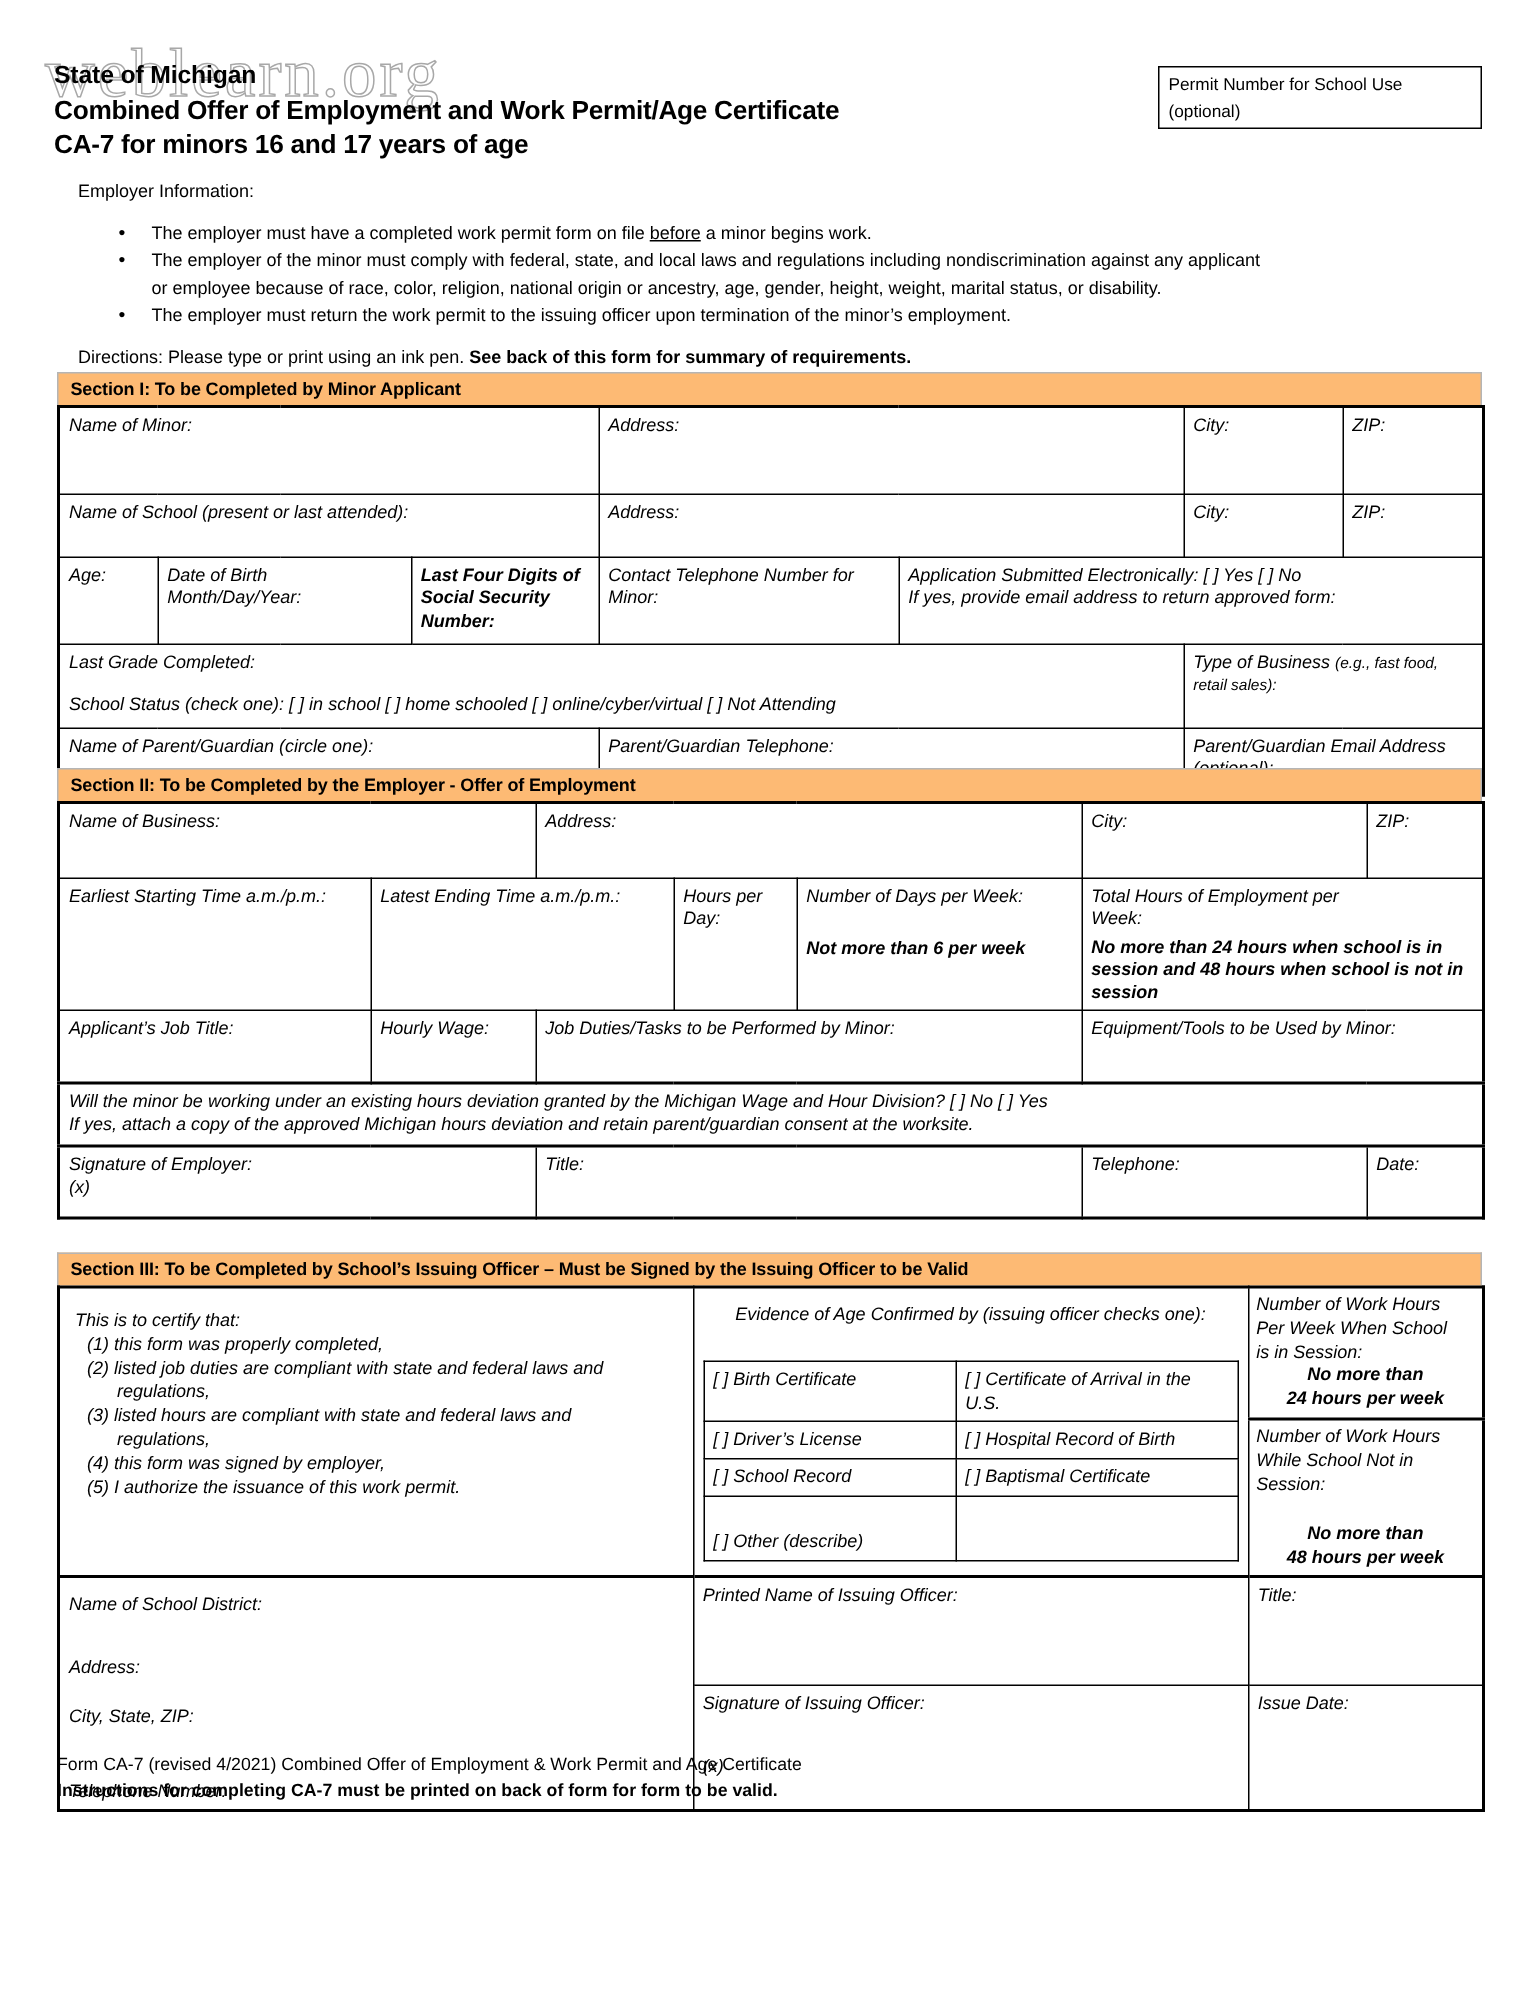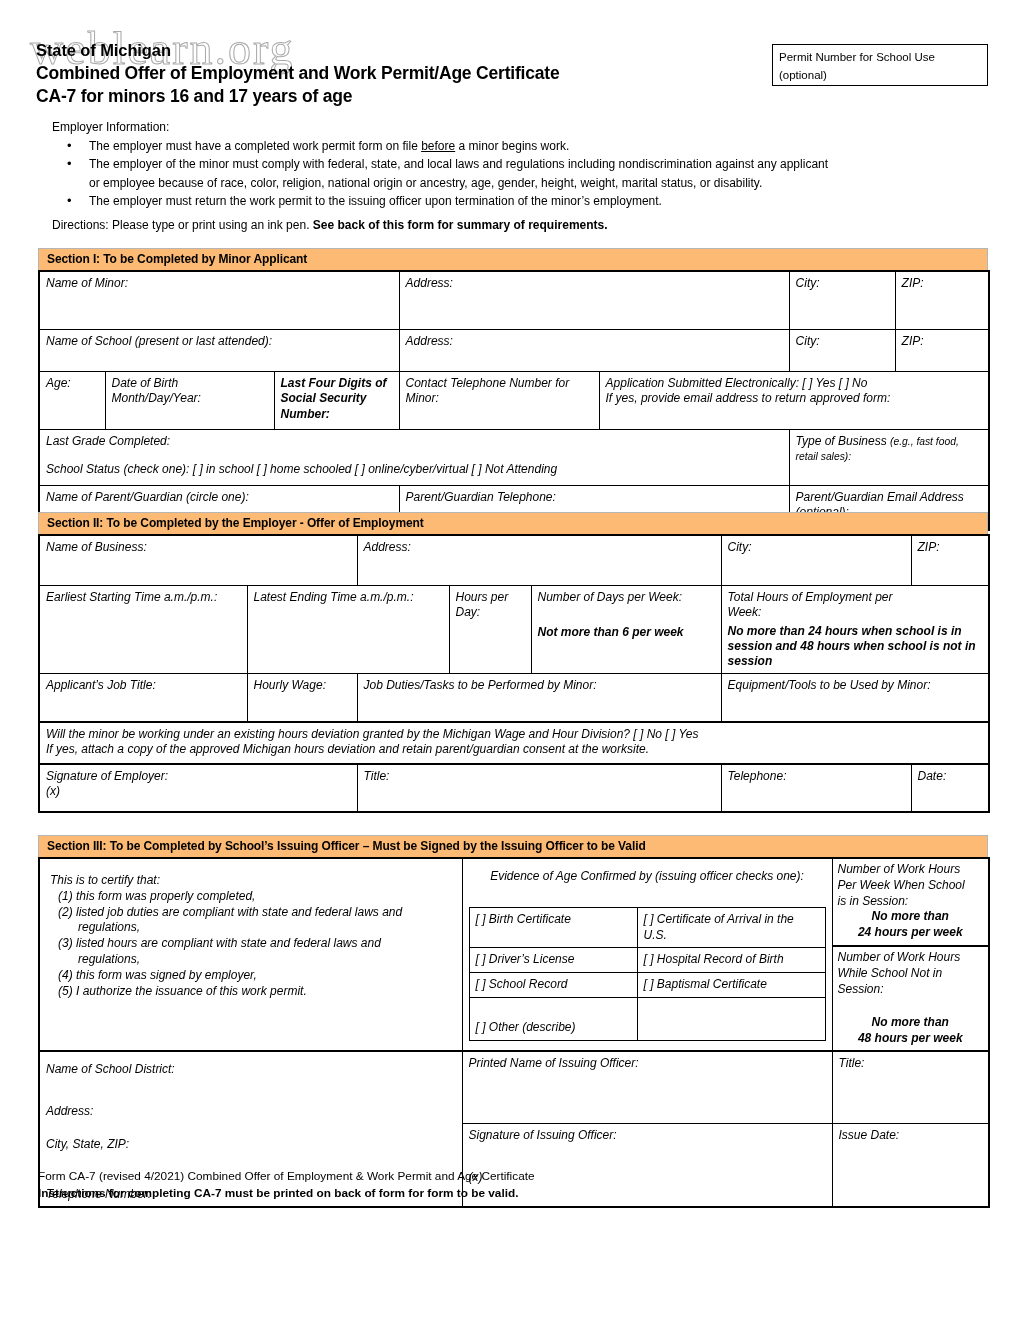--- a/index.html
+++ b/index.html
@@ -65,21 +65,21 @@
   
   .intro {
     position: absolute;
     left: 52px;
     top: 120px;
     width: 900px;
     z-index: 2;
     font-size: 12px;
   }
   .intro .ititle { font-size: 12px; margin-bottom: 3px; }
-  .intro ul { margin: 0; padding: 0 0 0 37px; list-style: none; }
+  .intro ul { margin: 12px; padding: 0 0 0 37px; list-style: none; }
   .intro li { position: relative; line-height: 1.53; font-size: 12px; }
   .intro li::before {
     content: "\2022";
     position: absolute;
     left: -22px;
     top: -1px;
     font-size: 13px;
   }
   .intro li.cont::before { content: ""; }
   .intro u { text-decoration: underline; }

